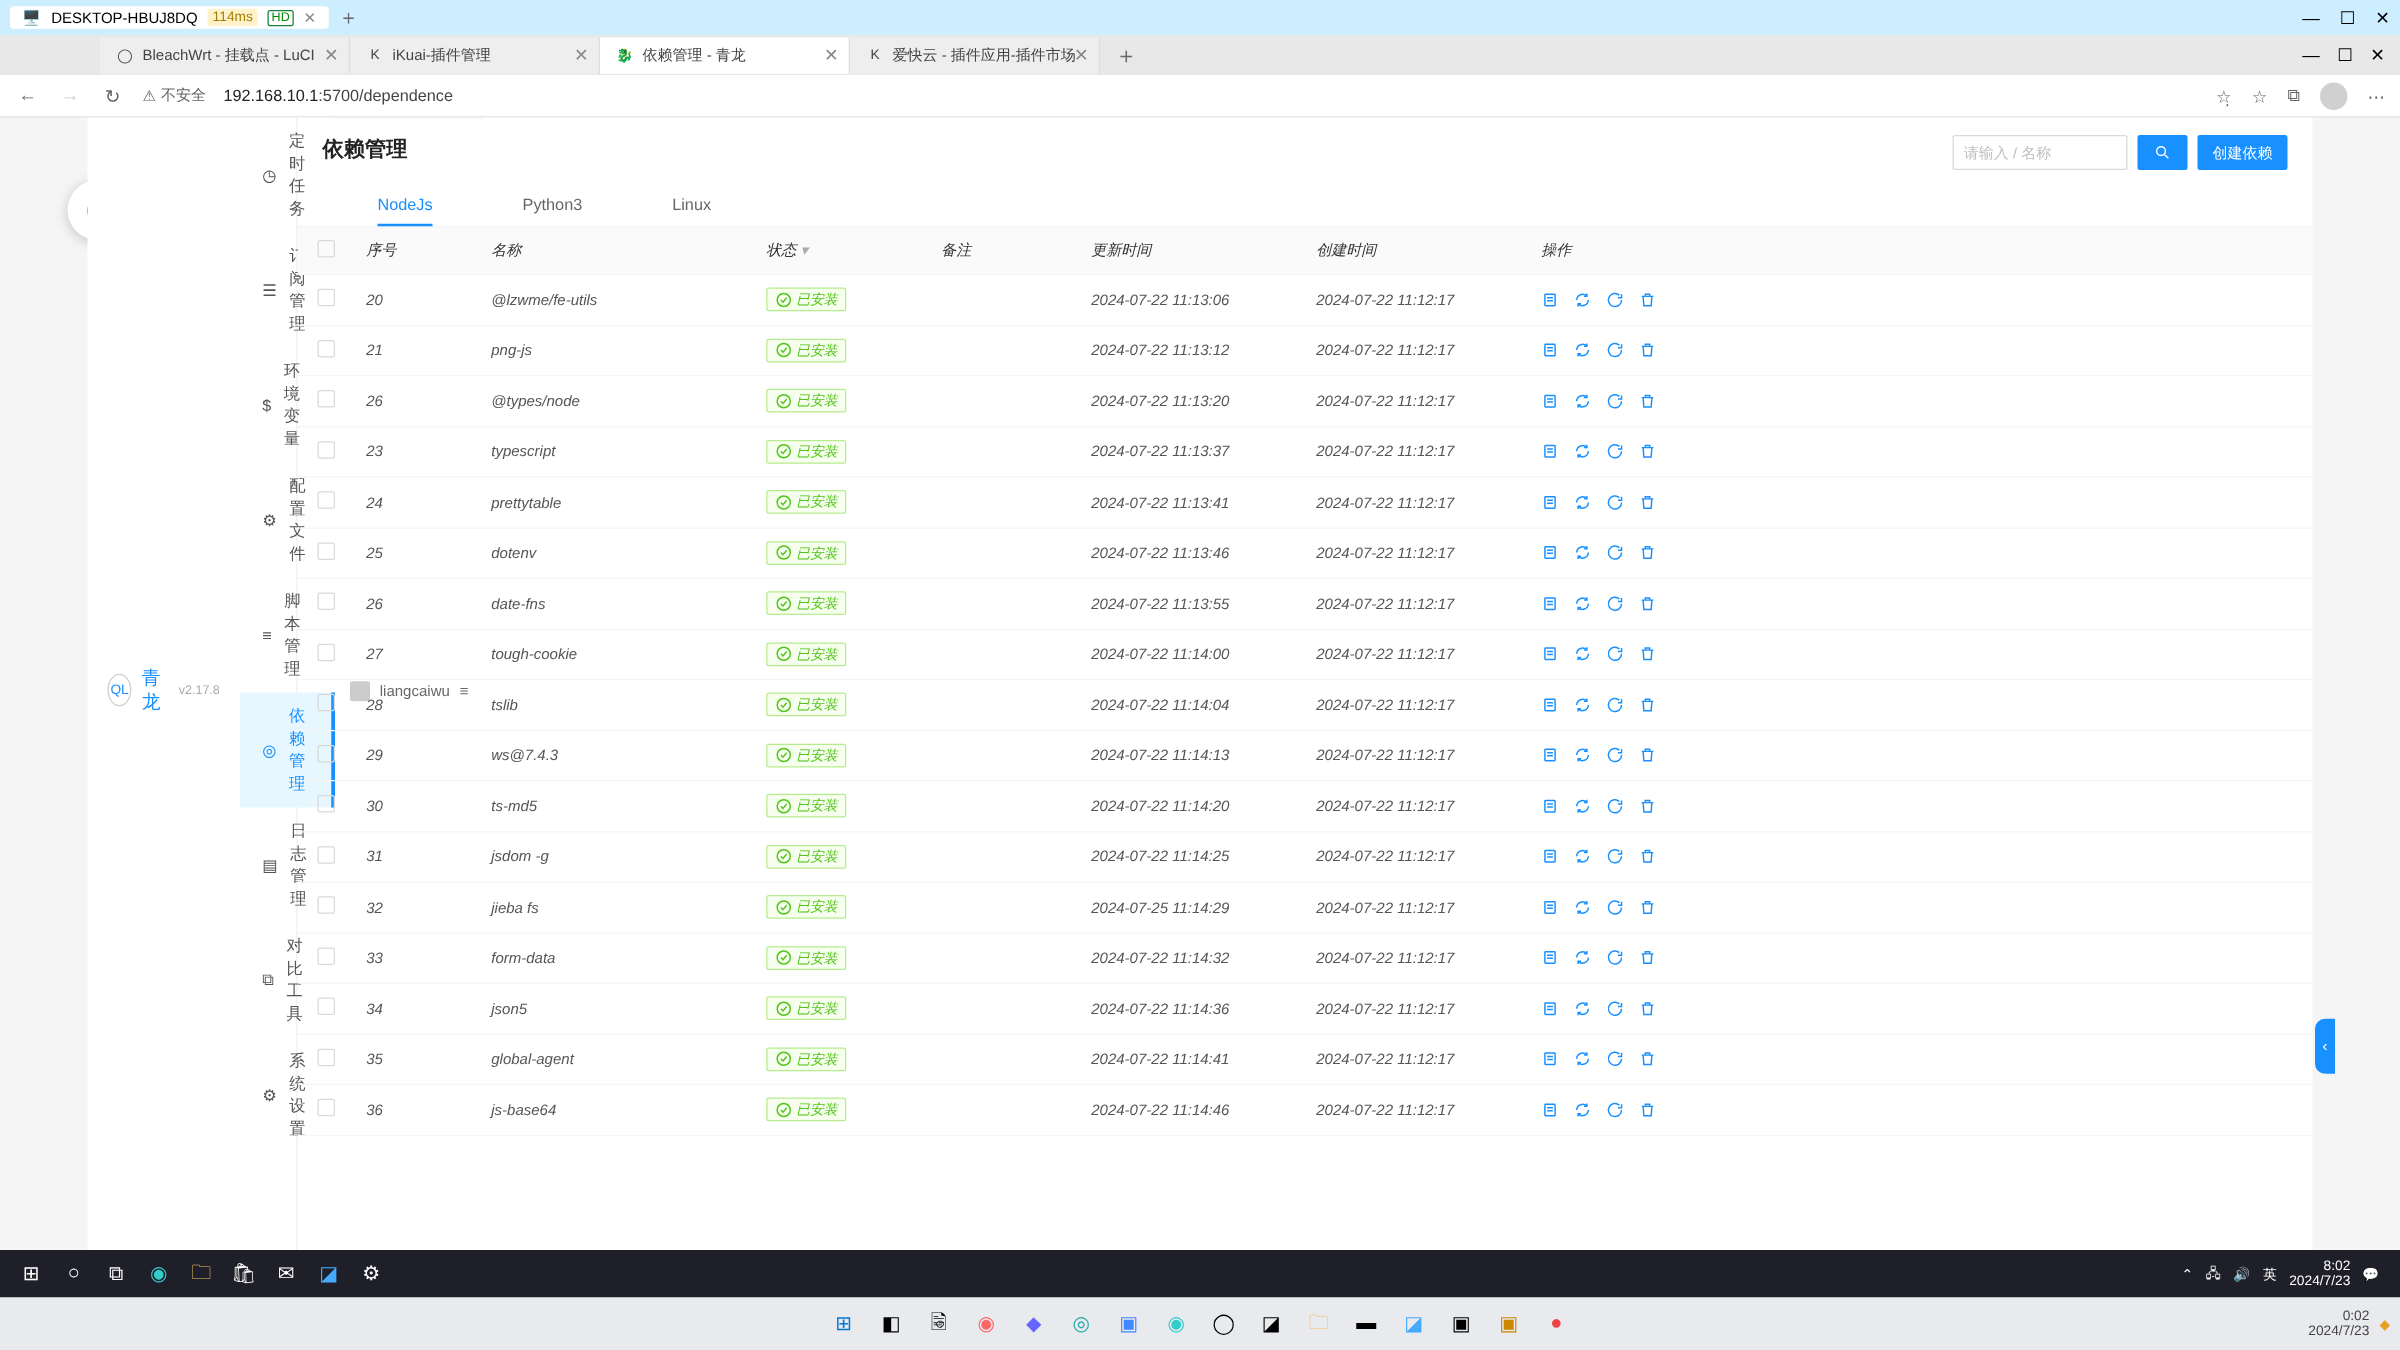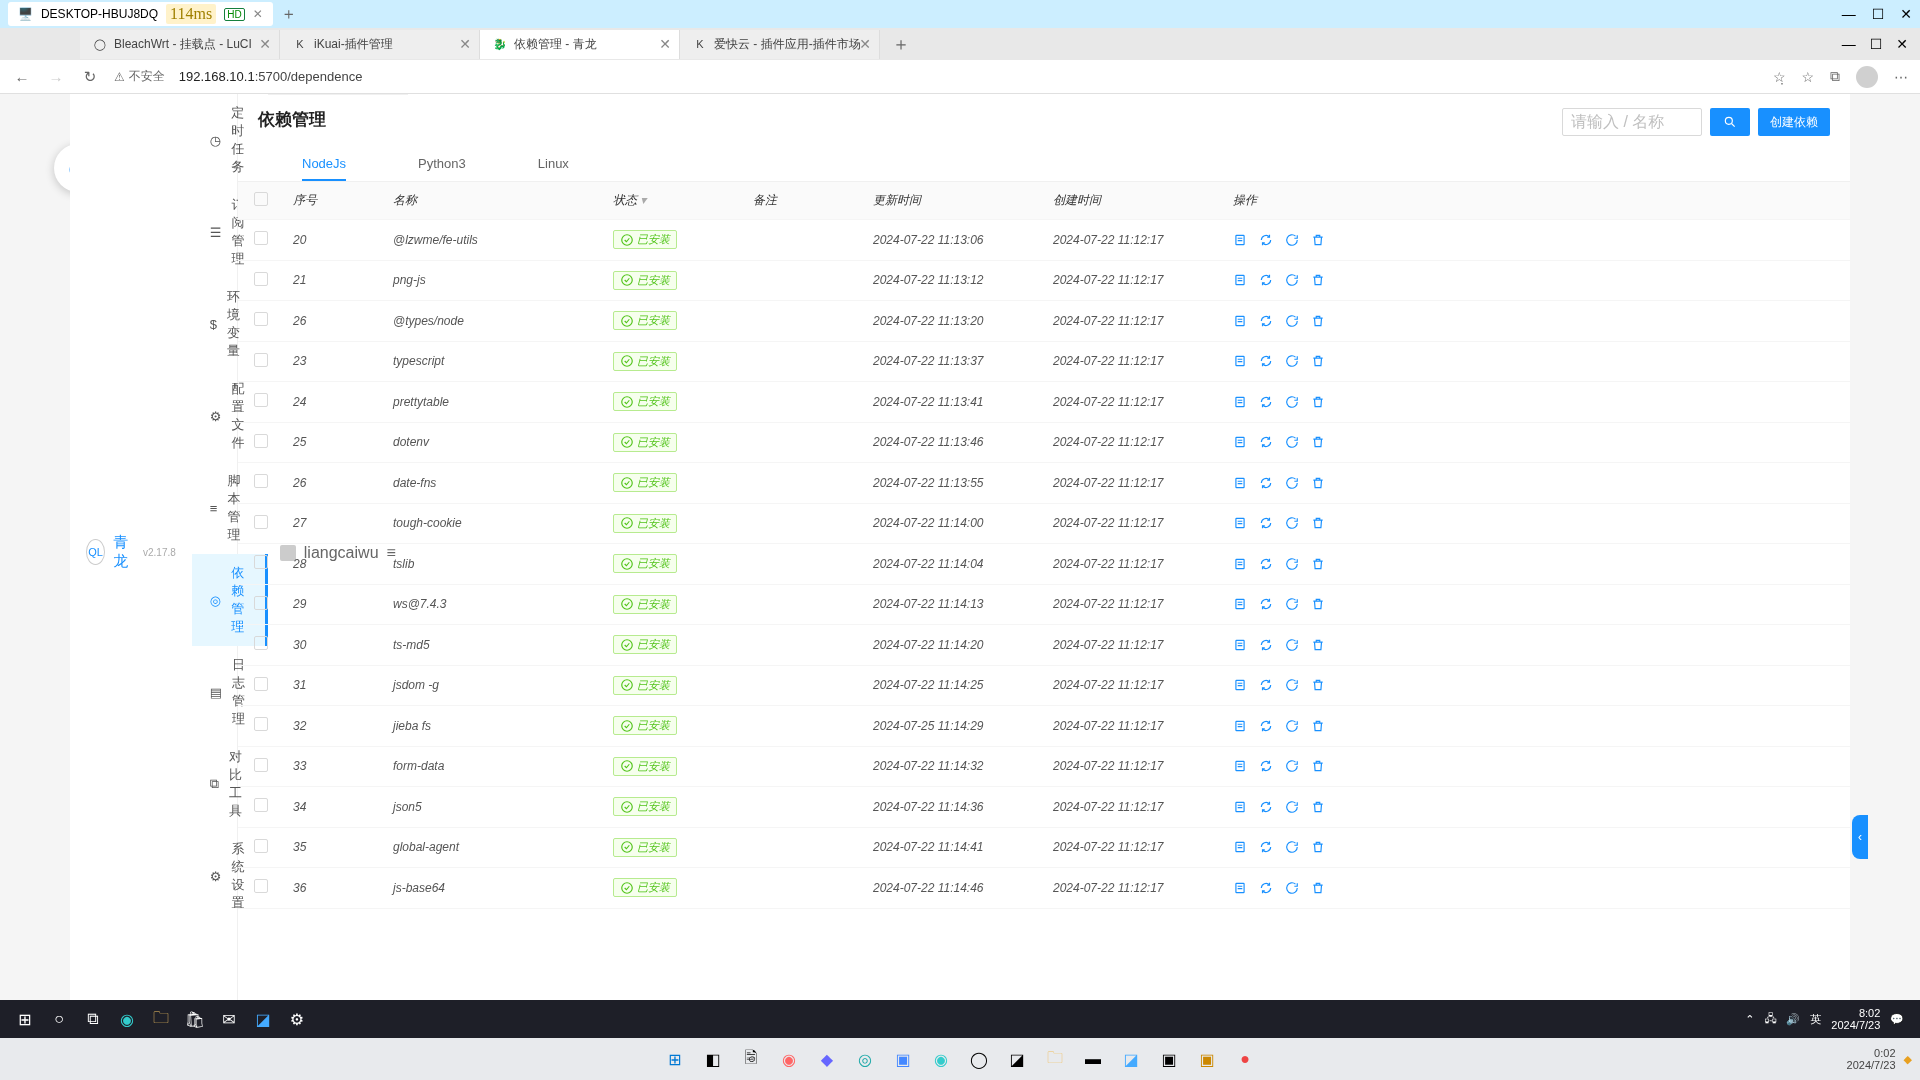--- a/index.html
+++ b/index.html
@@ -4,21 +4,21 @@
   <style>
     * { margin: 0; padding: 0; box-sizing: border-box; font-family: -apple-system, "Segoe UI", "Microsoft YaHei", sans-serif; }
     body { width: 1920px; height: 1080px; background: #f5f5f5; overflow: hidden; position: relative; }
 
     
     .window-titlebar { height: 28px; background: #cceeff; display: flex; align-items: center; padding: 0 8px; justify-content: space-between; }
     .window-titlebar-left { display: flex; align-items: center; gap: 8px; }
     .window-titlebar-right { display: flex; gap: 16px; align-items: center; }
     .window-tab { background: #fff; padding: 2px 10px; border-radius: 3px; display: flex; align-items: center; gap: 8px; font-size: 12px; }
     .window-controls span { font-size: 14px; cursor: pointer; }
-    .latency-badge { color: #a08000; font-size: 16px; background: rgba(255,230,150,0.5); padding: 1px 4px; border-radius: 2px; font-family: Liberation Serif, serif; }
+    .latency-badge { color: #a08000; font-size: 11px; background: rgba(255,230,150,0.5); padding: 1px 4px; border-radius: 2px; }
     .hd-badge { color: #008800; font-size: 10px; border: 1px solid #15803d; padding: 0 2px; border-radius: 2px; }
 
     
     .browser-tabs { height: 32px; background: #e8e8e8; display: flex; align-items: center; padding-left: 80px; }
     .browser-tab { display: flex; align-items: center; gap: 6px; padding: 6px 12px; font-size: 12px; color: #444; border-right: 1px solid #ddd; background: #eee; min-width: 200px; position: relative; }
     .browser-tab.active { background: #fff; }
     .browser-tab .favicon { width: 16px; height: 16px; display: inline-flex; align-items: center; justify-content: center; font-size: 11px; }
     .browser-tab .close { position: absolute; right: 8px; font-size: 14px; color: #888; }
     .new-tab-btn { padding: 0 12px; font-size: 18px; color: #666; cursor: pointer; }
     .browser-tabs-right { margin-left: auto; display: flex; gap: 14px; padding-right: 12px; align-items: center; font-size: 14px;}
@@ -39,28 +39,28 @@
     
     .sidebar { width: 168px; border-right: 1px solid #f0f0f0; display: flex; flex-direction: row; }
     .sidebar-header { padding: 12px 16px; display: flex; align-items: center; gap: 8px; }
     .brand-logo { width: 26px; height: 26px; border-radius: 50%; border: 1px solid #ccc; display:flex; align-items:center; justify-content:center; color:#1890ff; font-size:11px; }
     .brand-name { color: #1890ff; font-size: 15px; }
     .brand-version { color: #aaa; font-size: 10px; }
     .sidebar-items { flex: 1; }
     .sidebar-item { padding: 10px 18px; font-size: 13px; color: #555; display: flex; align-items: center; gap: 10px; cursor: pointer; }
     .sidebar-item.active { background: #e6f7ff; color: #1890ff; border-right: 3px solid #1890ff; }
     .sidebar-item .icon { width: 14px; display:inline-block; }
-    .sidebar-footer { border-top: 1px solid #f0f0f0; padding: 8px 12px; display:flex; align-items:center; gap:8px; font-size: 16px; color:#666; }
+    .sidebar-footer { border-top: 1px solid #f0f0f0; padding: 8px 12px; display:flex; align-items:center; gap:8px; font-size: 12px; color:#666; }
 
     
     .content { flex: 1; display: flex; flex-direction: column; overflow: hidden; }
     .content-header { padding: 14px 20px 0; display:flex; justify-content:space-between; align-items:flex-start; }
     .page-title { font-size: 17px; font-weight: 600; color: #222; }
     .header-actions { display:flex; gap:8px; align-items:center; }
-    .search-input { width: 140px; height: 28px; border: 1px solid #d9d9d9; border-radius: 2px; padding: 0 8px; font-size: 16px; color: #333; }
+    .search-input { width: 140px; height: 28px; border: 1px solid #d9d9d9; border-radius: 2px; padding: 0 8px; font-size: 12px; color: #333; }
     .search-input::placeholder { color: #bfbfbf; }
     .search-btn { width: 40px; height: 28px; background: #1890ff; border: none; border-radius: 2px; color:#fff; cursor:pointer; display:flex; align-items:center; justify-content:center; }
     .create-btn { height: 28px; padding: 0 12px; background: #1890ff; border:none; color:#fff; border-radius:2px; font-size:12px; cursor:pointer; }
 
     .tabs { margin-top: 12px; padding: 0 20px; border-bottom: 1px solid #f0f0f0; display:flex; gap: 28px; }
     .tab { padding: 8px 0; font-size: 13px; color: #666; cursor:pointer;margin-left:44px; }
     .tab.active { color: #1890ff; border-bottom: 2px solid #1890ff; }
 
     
     .table-wrap { flex: 1; overflow-y: auto; }

